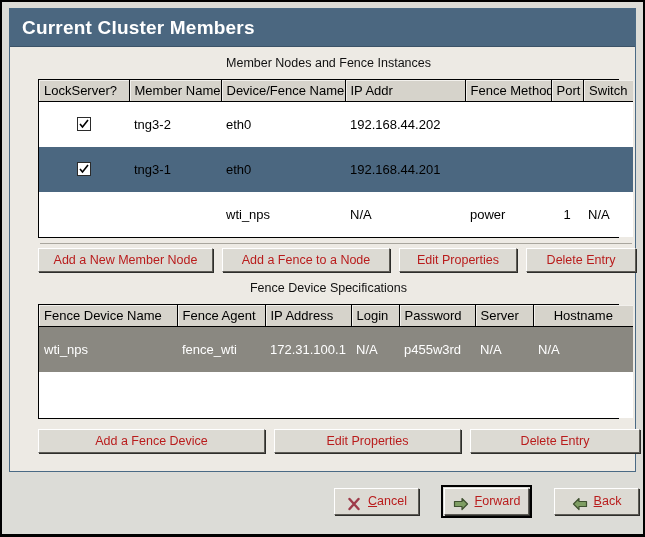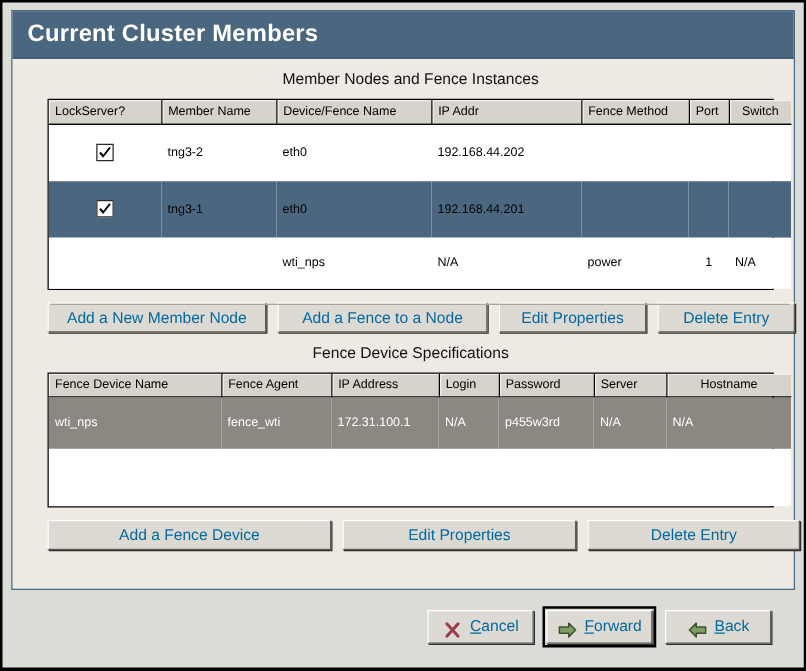--- a/index.html
+++ b/index.html
@@ -74,21 +74,21 @@
   .table-wrap {
     margin: 9px 16px 0 16px;
     background: #ffffff;
     border: 1px solid #000000;
     box-sizing: border-box;
   }
   table.grid {
     border-collapse: collapse;
     width: 100%;
     table-layout: fixed;
-    font-size: 10px;
+    font-size: 13px;
   }
   table.grid thead th {
     background: #d6d3cb;
     border-right: 1px solid #000000;
     border-bottom: 1px solid #000000;
     text-align: left;
     font-weight: normal;
     padding: 3px 5px;
     height: 19px;
     box-sizing: border-box;
@@ -128,21 +128,21 @@
   
   .btn {
     display: inline-block;
     background: #dcdad3;
     border-top: 1px solid #ffffff;
     border-left: 1px solid #ffffff;
     border-right: 1px solid #5d5b55;
     border-bottom: 1px solid #5d5b55;
     box-shadow: 1px 1px 0 #2e2e2b;
     font-size: 12.5px;
-    color: #0369a1;
+    color: #b91c1c;
     text-align: center;
     line-height: 22px;
     height: 24px;
     box-sizing: border-box;
     cursor: default;
     white-space: nowrap;
     overflow: hidden;
     padding: 0 6px;
   }
   .btn-row {
@@ -165,24 +165,24 @@
   
   .footer {
     position: absolute;
     left: 0;
     top: 471px;
     width: 645px;
     height: 60px;
   }
   .footer-inner {
     position: absolute;
-    right: 30px;
+    right: 8px;
     top: 15px;
     display: flex;
-    gap: 10px;
+    gap: 25px;
   }
   .btn-foot {
     width: 85px;
     height: 27px;
     line-height: 25px;
     display: flex;
     align-items: center;
     justify-content: center;
     gap: 6px;
   }

